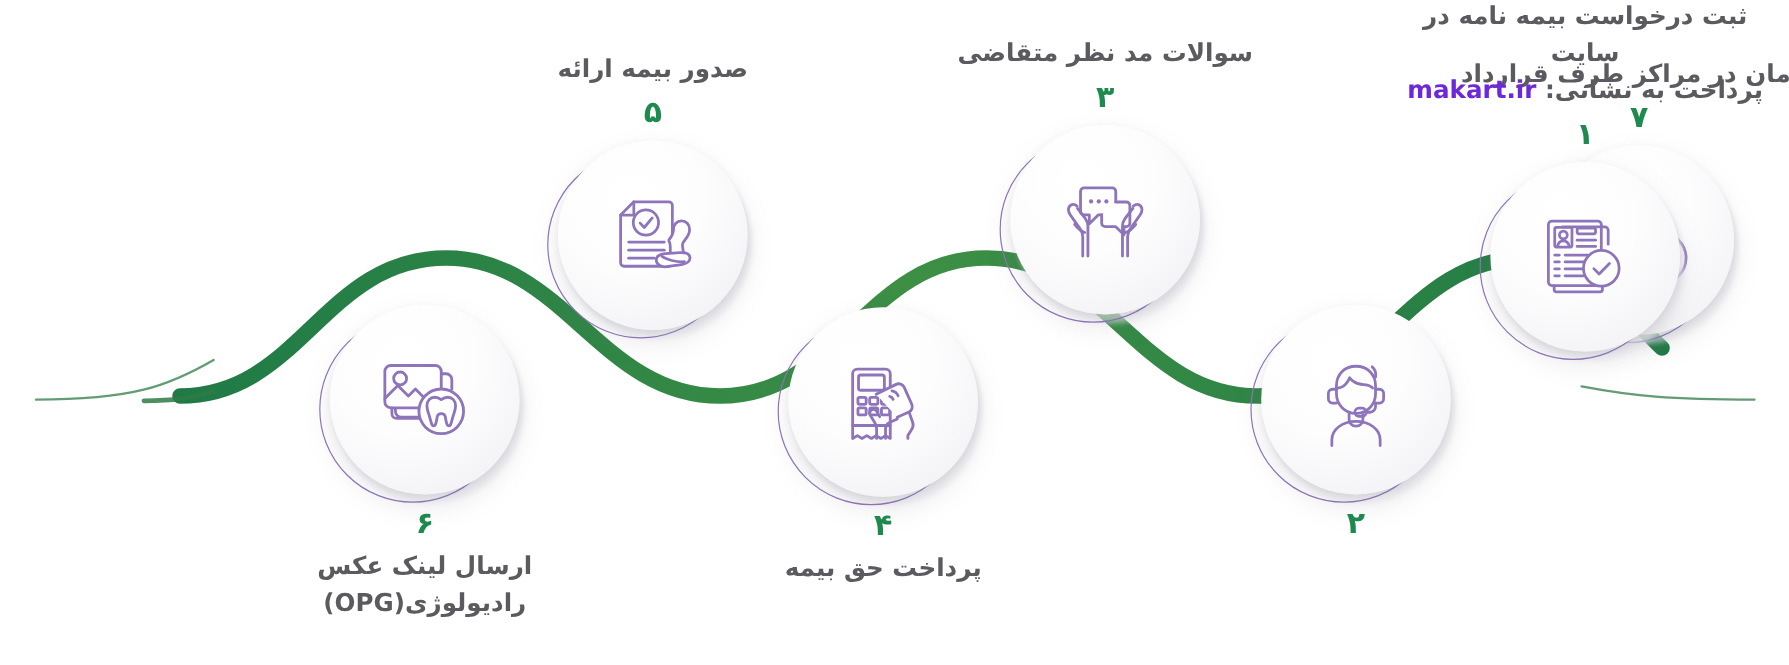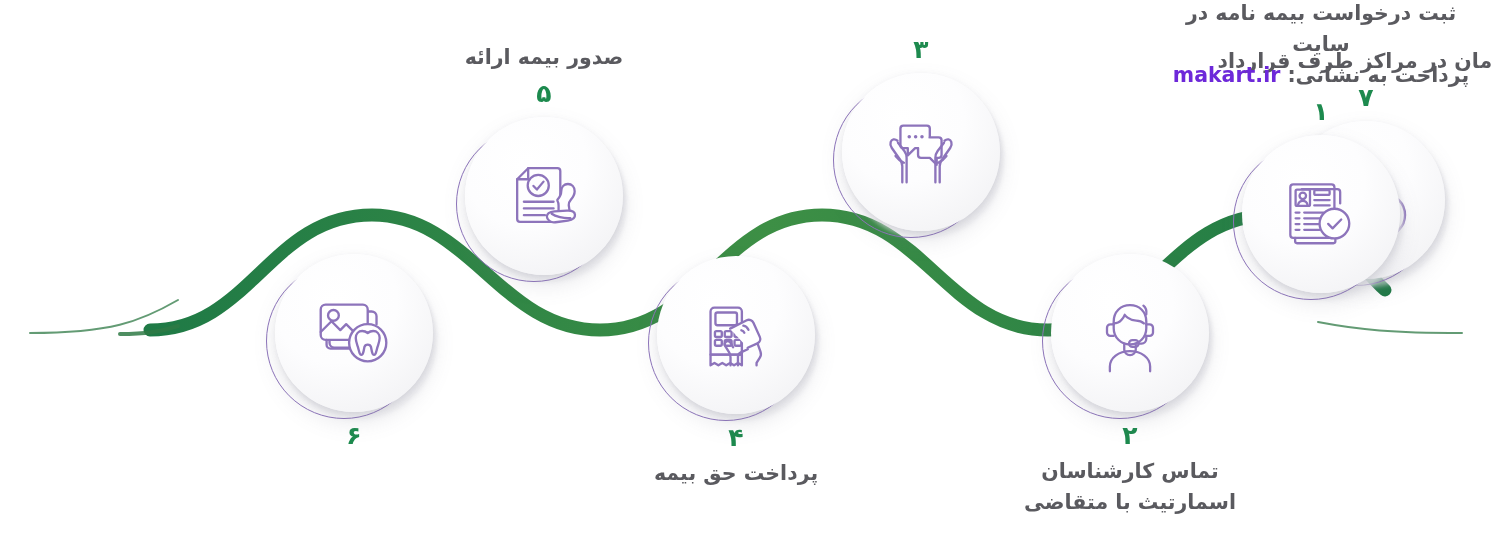--- a/index.html
+++ b/index.html
@@ -184,20 +184,21 @@
           <rect x="14" y="19" width="48" height="36" rx="5" fill="#fff"></rect>
           <circle cx="27" cy="30" r="5.5"></circle>
           <path d="M14 47l11-11 9 9 6-6 12 12"></path>
           <path d="M20 55v5a4 4 0 0 0 4 4h30"></path>
           <circle cx="62" cy="58" r="19" fill="#fff"></circle>
           <path d="M62 48c-1.8-1.4-3.8-2-5.6-2-3.8 0-6.6 3-6.6 7.2 0 3.1 1 5.6 2 8.5.9 2.6 1.4 5.8 2.2 7.4.6 1.5 2.3 1.7 3 .2.8-1.8 1.2-4.7 1.6-6.9.4-1.6 1.5-2.5 3.4-2.5s3 .9 3.4 2.5c.4 2.2.8 5.1 1.6 6.9.7 1.5 2.4 1.3 3-.2.8-1.6 1.3-4.8 2.2-7.4 1-2.9 2-5.4 2-8.5 0-4.2-2.8-7.2-6.6-7.2-1.8 0-3.8.6-5.6 2z"></path>
         </svg>
       </div>
     </div>
     <div class="step-num">۶</div>
+    <div class="step-label"><span>ارسال لینک عکس</span><br><span>رادیولوژی(OPG)</span></div>
   </div>
 
   <div class="step top" style="left:444px; top:42px;">
     <div class="step-label">صدور بیمه ارائه</div>
     <div class="step-num">۵</div>
     <div class="bubble-wrap">
       <div class="bubble-shadow"></div>
       <div class="bubble-ring"></div>
       <div class="bubble-disc"></div>
       <div class="bubble-icon">
@@ -240,21 +241,21 @@
           <path d="M45 60.5l-2.5-4.5c-1-1.8-3.3-2.2-4.8-1-1.3 1-1.6 2.9-.7 4.3l4 6.5c1 1.6 1.4 3 1.4 5V79"></path>
           <path d="M70.5 58l2.5 7c.8 2.2.5 4.5-.8 6.4L69 76.5V79"></path>
         </svg>
       </div>
     </div>
     <div class="step-num">۴</div>
     <div class="step-label">پرداخت حق بیمه</div>
   </div>
 
   <div class="step top xwide" style="left:756px; top:-2px;">
-    <div class="step-label"><br></div>
+    <div class="step-label"><br><span>سوالات مد نظر متقاضی</span></div>
     <div class="step-num">۳</div>
     <div class="bubble-wrap">
       <div class="bubble-shadow"></div>
       <div class="bubble-ring"></div>
       <div class="bubble-disc"></div>
       <div class="bubble-icon">
         <svg width="94" height="94" viewBox="0 0 96 96" fill="none" stroke="#8d74bb" stroke-width="2.4" stroke-linecap="round" stroke-linejoin="round">
           <path d="M30 21h24a3 3 0 0 1 3 3v17a3 3 0 0 1-3 3h-12l-7.5 7.5V44H30a3 3 0 0 1-3-3V24a3 3 0 0 1 3-3z" fill="#fff"></path>
           <circle cx="36" cy="32.5" r="1.8" fill="#8d74bb" stroke="none"></circle>
           <circle cx="42.5" cy="32.5" r="1.8" fill="#8d74bb" stroke="none"></circle>
@@ -284,21 +285,20 @@
           <path d="M31 39h-3.5a3.5 3.5 0 0 0-3.5 3.5v5a3.5 3.5 0 0 0 3.5 3.5H31"></path>
           <path d="M65 39h3.5a3.5 3.5 0 0 1 3.5 3.5v5a3.5 3.5 0 0 1-3.5 3.5H65"></path>
           <path d="M65 51v3a5 5 0 0 1-5 5h-3"></path>
           <rect x="47" y="55.5" width="10" height="7" rx="3.5"></rect>
           <path d="M42 59v6.5c0 3 2.7 5.5 6 5.5s6-2.5 6-5.5V59"></path>
           <path d="M27 88v-5c0-9 9-16 21-16s21 7 21 16v5"></path>
         </svg>
       </div>
     </div>
     <div class="step-num">۲</div>
-    <div class="step-label"><span>تماس کارشناسان</span><br><span>اسمارتیث با متقاضی</span></div>
   </div>
 
   <div class="step top xwide" style="left:1156px; top:-2px;">
     <div class="step-label"><span>ثبت درخواست بیمه نامه در سایت</span><br><span>پرداخت به نشانی:</span> <span class="link">makart.ir</span></div>
     <div class="step-num">۱</div>
     <div class="bubble-wrap">
       <div class="bubble-shadow"></div>
       <div class="bubble-ring"></div>
       <div class="bubble-disc"></div>
       <div class="bubble-icon">

